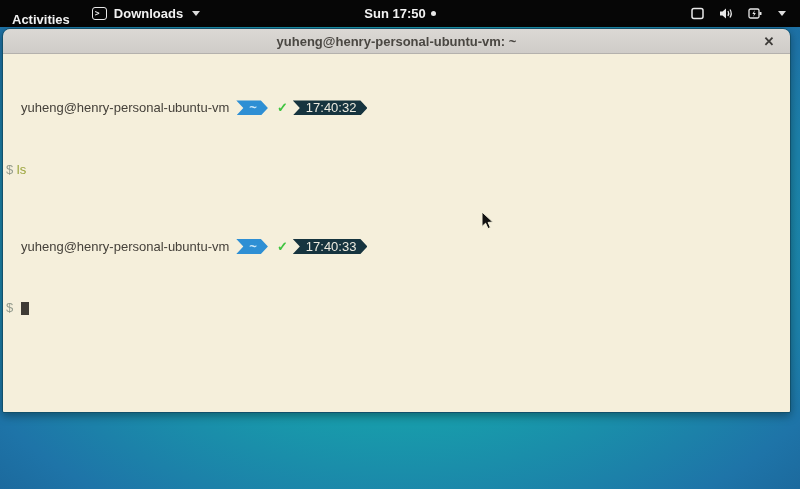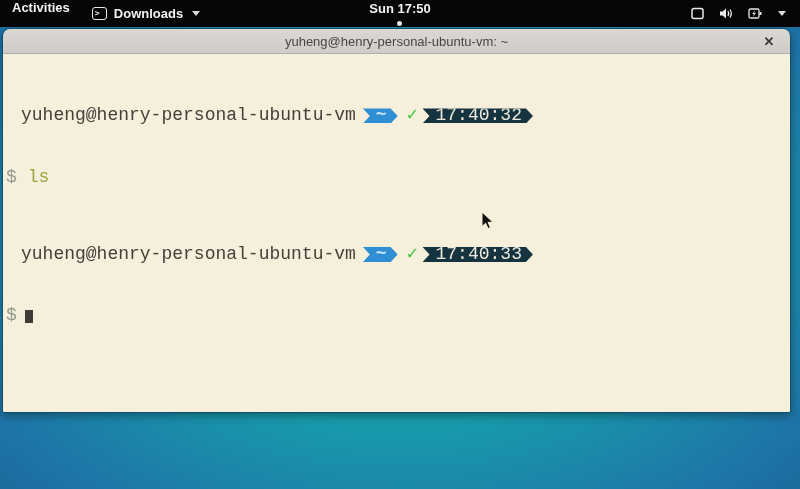--- a/index.html
+++ b/index.html
@@ -14,66 +14,66 @@
       var(--desktop_corner,#1a5f93) 100%);
   }
 
   
   .topbar {
     position:absolute; top:0; left:0; width:800px; height:27px;
     background:var(--topbar_bg,#060606);
     color:#f2f2f2; display:flex; align-items:center;
     font-size:13px; font-weight:600;
   }
-  .activities { padding:0 12px; height:100%; display:flex; align-items:flex-start; cursor:pointer; }
+  .activities { padding:0 12px; height:100%; display:flex; align-items:flex-end; cursor:pointer; }
   .appmenu { display:flex; align-items:center; gap:7px; padding:0 10px; height:100%; cursor:pointer; }
   .term-glyph {
     width:15px; height:13px; border:1.5px solid #e8e8e8; border-radius:3px;
     display:inline-flex; align-items:center; justify-content:flex-start;
     font-size:8px; line-height:1; padding-left:2px; color:#e8e8e8;
     font-family:"DejaVu Sans Mono", monospace; font-weight:bold;
   }
   .caret-down {
     width:0; height:0; border-left:4px solid transparent; border-right:4px solid transparent;
     border-top:5px solid #dcdcdc; display:inline-block; margin-left:2px;
   }
   .clock {
     position:absolute; left:0; right:0; top:0; height:27px;
     display:flex; align-items:center; justify-content:center; gap:5px;
     pointer-events:none;
   }
-  .clock .inner { pointer-events:auto; display:flex; align-items:center; gap:5px; cursor:pointer;flex-direction:column; }
+  .clock .inner { pointer-events:auto; display:flex; align-items:center; gap:5px; cursor:pointer; }
   .notif-dot { width:5px; height:5px; border-radius:50%; background:#e8e8e8; }
   .tray { margin-left:auto; display:flex; align-items:center; gap:13px; padding-right:14px; height:100%; cursor:pointer; }
   .tray svg { display:block; }
 
   
   .window {
     position:absolute; left:2px; top:28px; width:789px; height:385px;
     border:1px solid #11506b; border-radius:8px 8px 2px 2px;
     box-shadow:0 3px 10px rgba(0,0,0,.35);
     display:flex; flex-direction:column; overflow:hidden;
   }
   .titlebar {
     height:25px; background:linear-gradient(var(--titlebar_bg,#dbd8d4), #cfccc8);
     border-bottom:1px solid #b4b1ad;
     display:flex; align-items:center; justify-content:center;
     position:relative; flex:0 0 auto;
   }
-  .title { font-size:13px; font-weight:400; color:#4a4742; }
+  .title { font-size:13px; font-weight:700; color:#4a4742; }
   .close-btn {
     position:absolute; right:8px; top:0; width:26px; height:25px;
     display:flex; align-items:center; justify-content:center;
     color:#3c3a37; font-size:13px; font-weight:700; cursor:pointer;
   }
   .content {
     flex:1; background:var(--terminal_bg,#f5efdb);
-    font-family:Liberation Mono, monospace;
-    font-size:18px; line-height:15.4px; color:var(--text_dark,#45413a);
-    padding:8px 0 0 3px; white-space:pre; cursor:text;
+    font-family:Liberation Sans, sans-serif;
+    font-size:13px; line-height:15.4px; color:var(--text_dark,#45413a);
+    padding:0 0 0 3px; white-space:pre; cursor:text;
   }
   .line { height:15.4px; display:flex; align-items:center; }
   .indent { padding-left:15px; }
 
   .pl-banner {
     display:inline-block; height:15px; line-height:15px;
     padding:0 11px 0 13px; margin-left:7px;
     clip-path:polygon(0 0, calc(100% - 7px) 0, 100% 50%, calc(100% - 7px) 100%, 0 100%, 7px 50%);
   }
   .path-banner { background:var(--banner_blue,#2e8fd4); color:var(--banner_tilde,#bfe3f7); font-weight:bold; }

